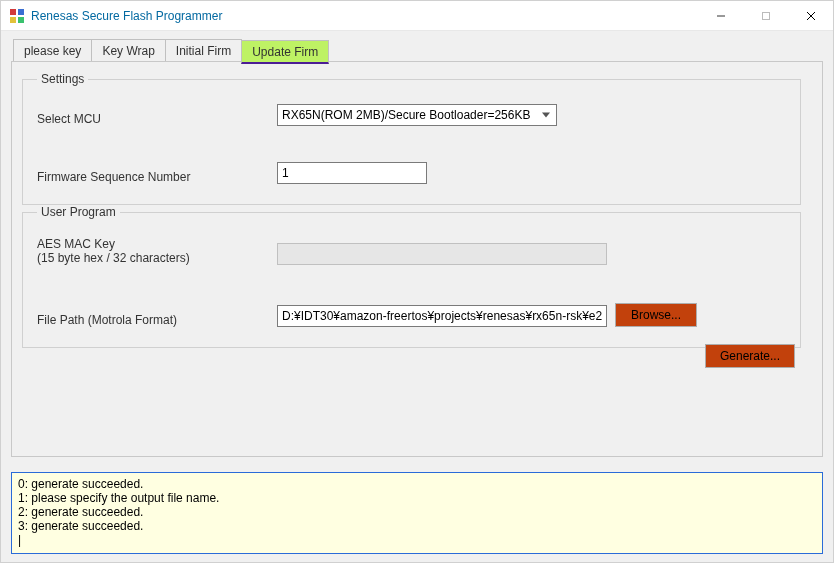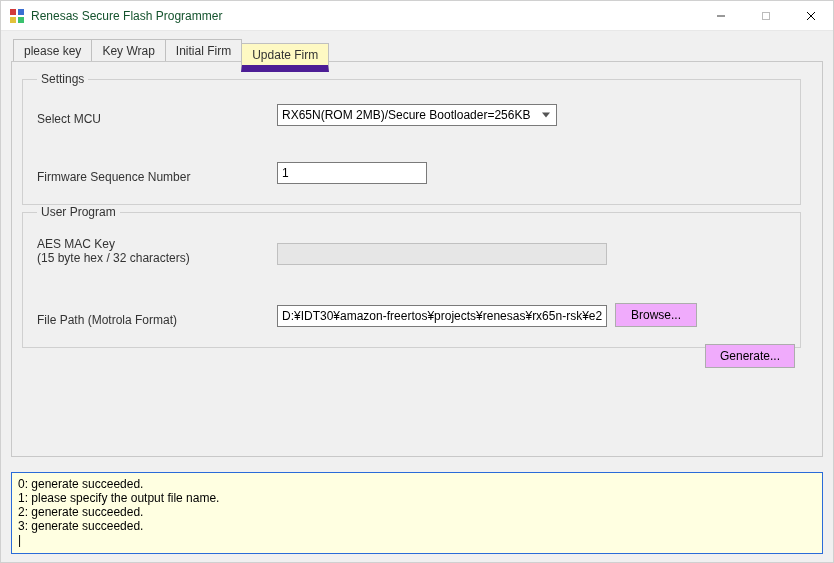--- a/index.html
+++ b/index.html
@@ -28,21 +28,21 @@
   }
   .app-icon {
     width: 16px; height: 16px;
     margin: 0 6px 0 8px;
     display: inline-block;
   }
   .app-icon svg { width:16px; height:16px; }
   .title-text {
     flex: 1;
     font-size: 12px;
-    color: #14532d;
+    color: #0369a1;
   }
   .win-controls {
     display: flex;
   }
   .win-btn {
     width: 45px;
     height: 30px;
     display: flex;
     align-items: center;
     justify-content: center;
@@ -70,23 +70,23 @@
   .tab {
     padding: 4px 10px 3px 10px;
     border: 1px solid #c0c0c0;
     border-bottom: none;
     background: #f0f0f0;
     margin-right: -1px;
     color: #333;
     position: relative;
   }
   .tab.active {
-    background: #fef9c3;
-    border-bottom: 7px solid #4c1d95;
-    top: 11px;
+    background: #bef264;
+    border-bottom: 2px solid #4c1d95;
+    top: 3px;
   }
 
   .tabpage {
     flex: 1;
     border: 1px solid #c8c8c8;
     background: #f0f0f0;
     padding: 10px 21px 10px 10px;
     display: flex;
     flex-direction: column;
     position: relative;
@@ -149,21 +149,21 @@
   .txt.disabled {
     background: #e6e6e6;
     color:#777;
     border-color:#c0c0c0;
   }
 
   .btn {
     height: 24px;
     min-width: 82px;
     border: 1px solid #adadad;
-    background: #f0abfc;
+    background: #c2410c;
     padding: 2px 10px;
     font-family: inherit;
     font-size: 12px;
     color:#000;
     text-align:center;
     display:inline-flex;
     align-items:center;
     justify-content:center;
   }
   .generate-row {

